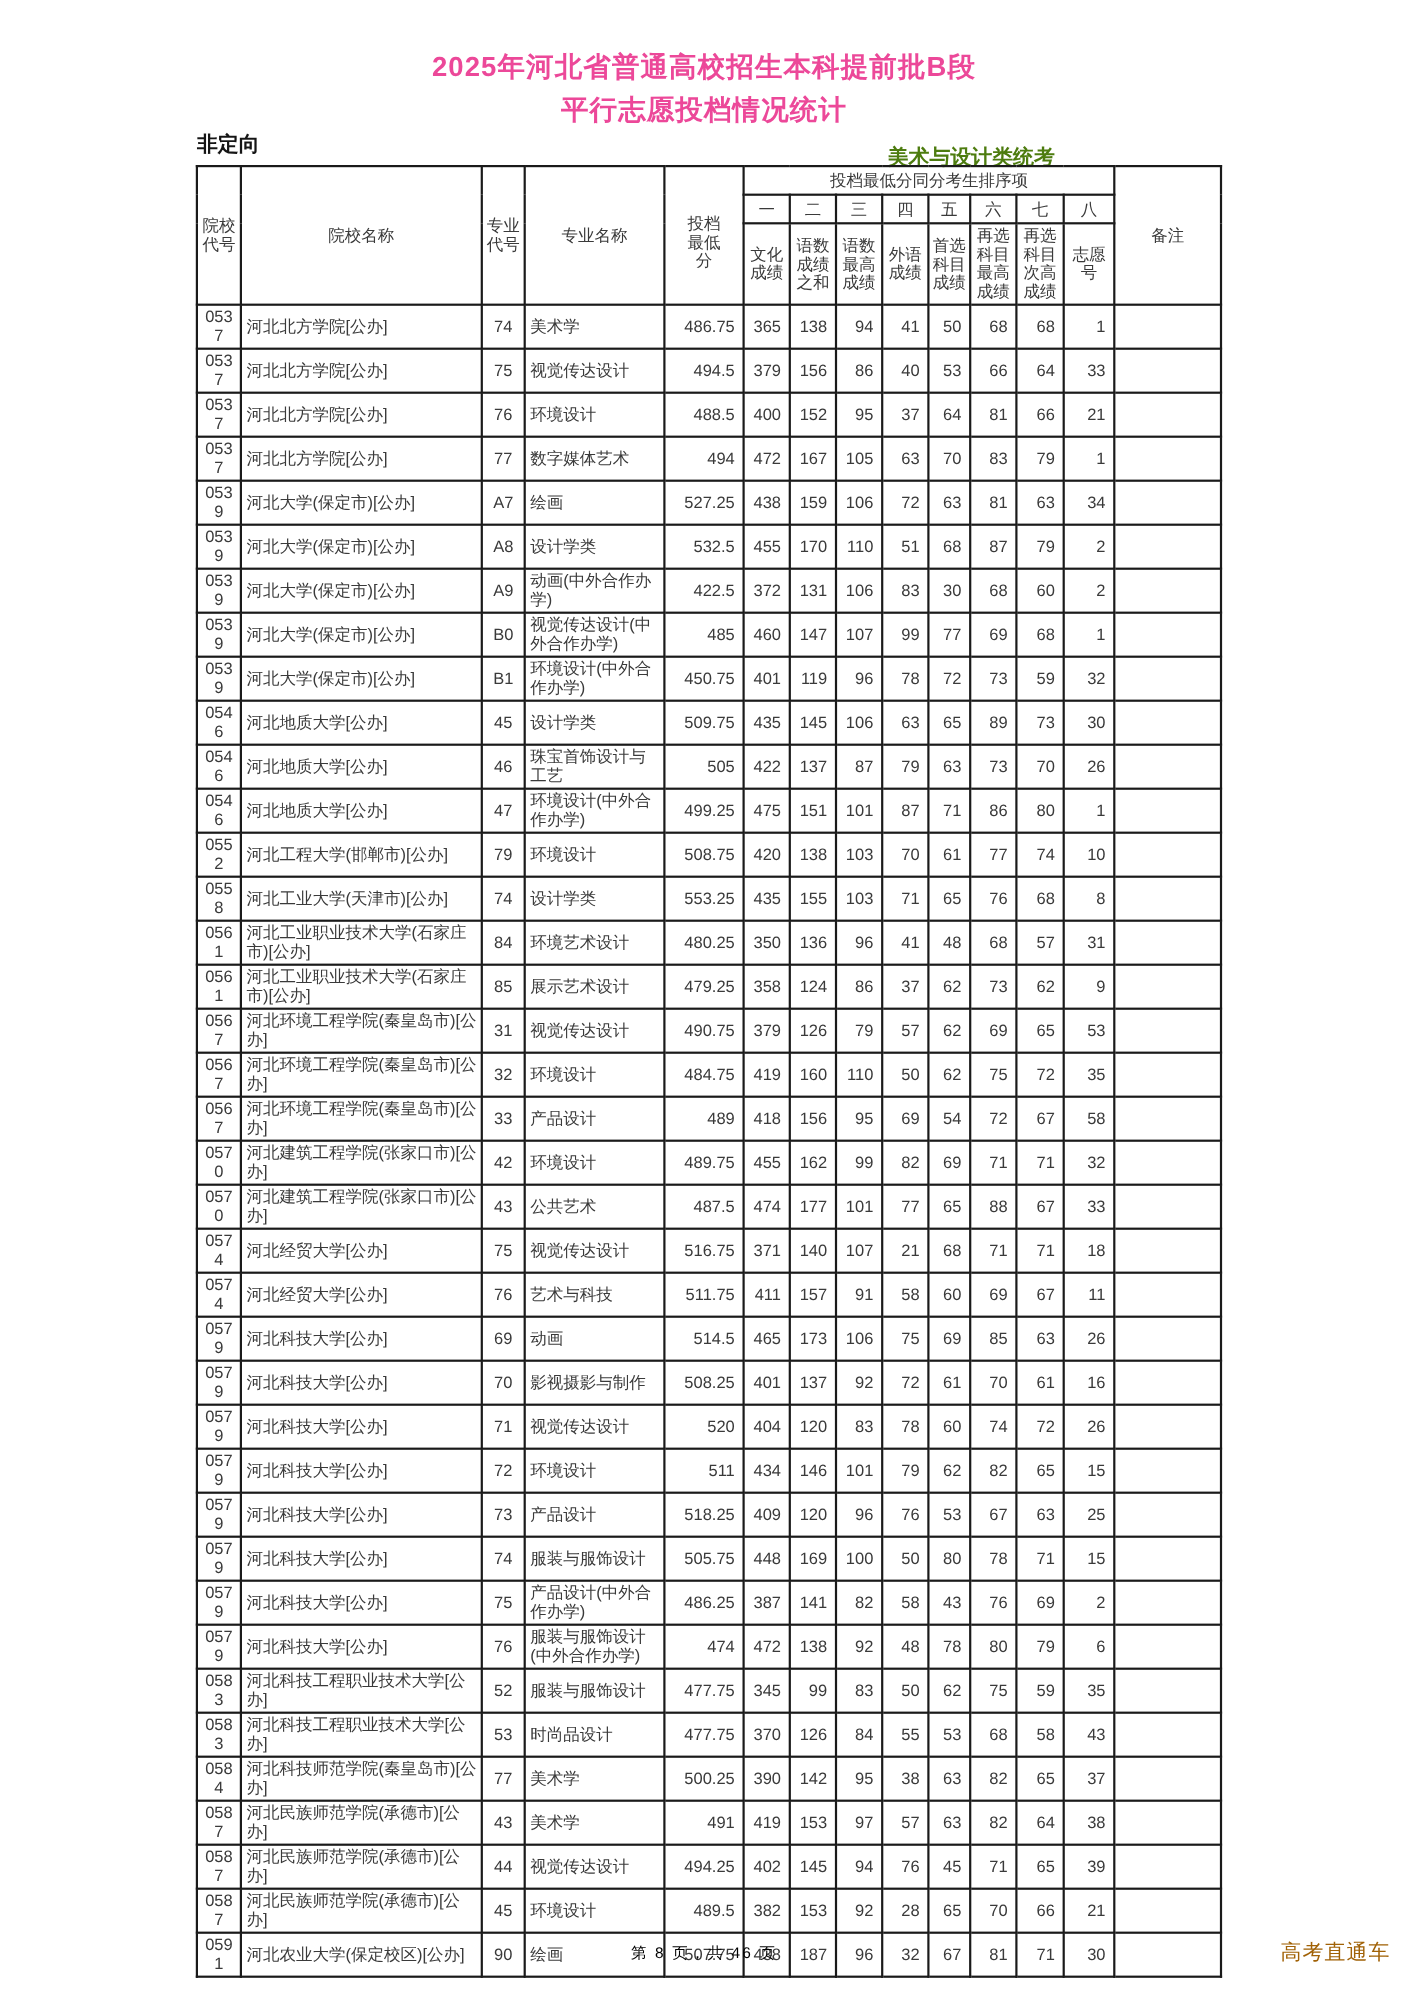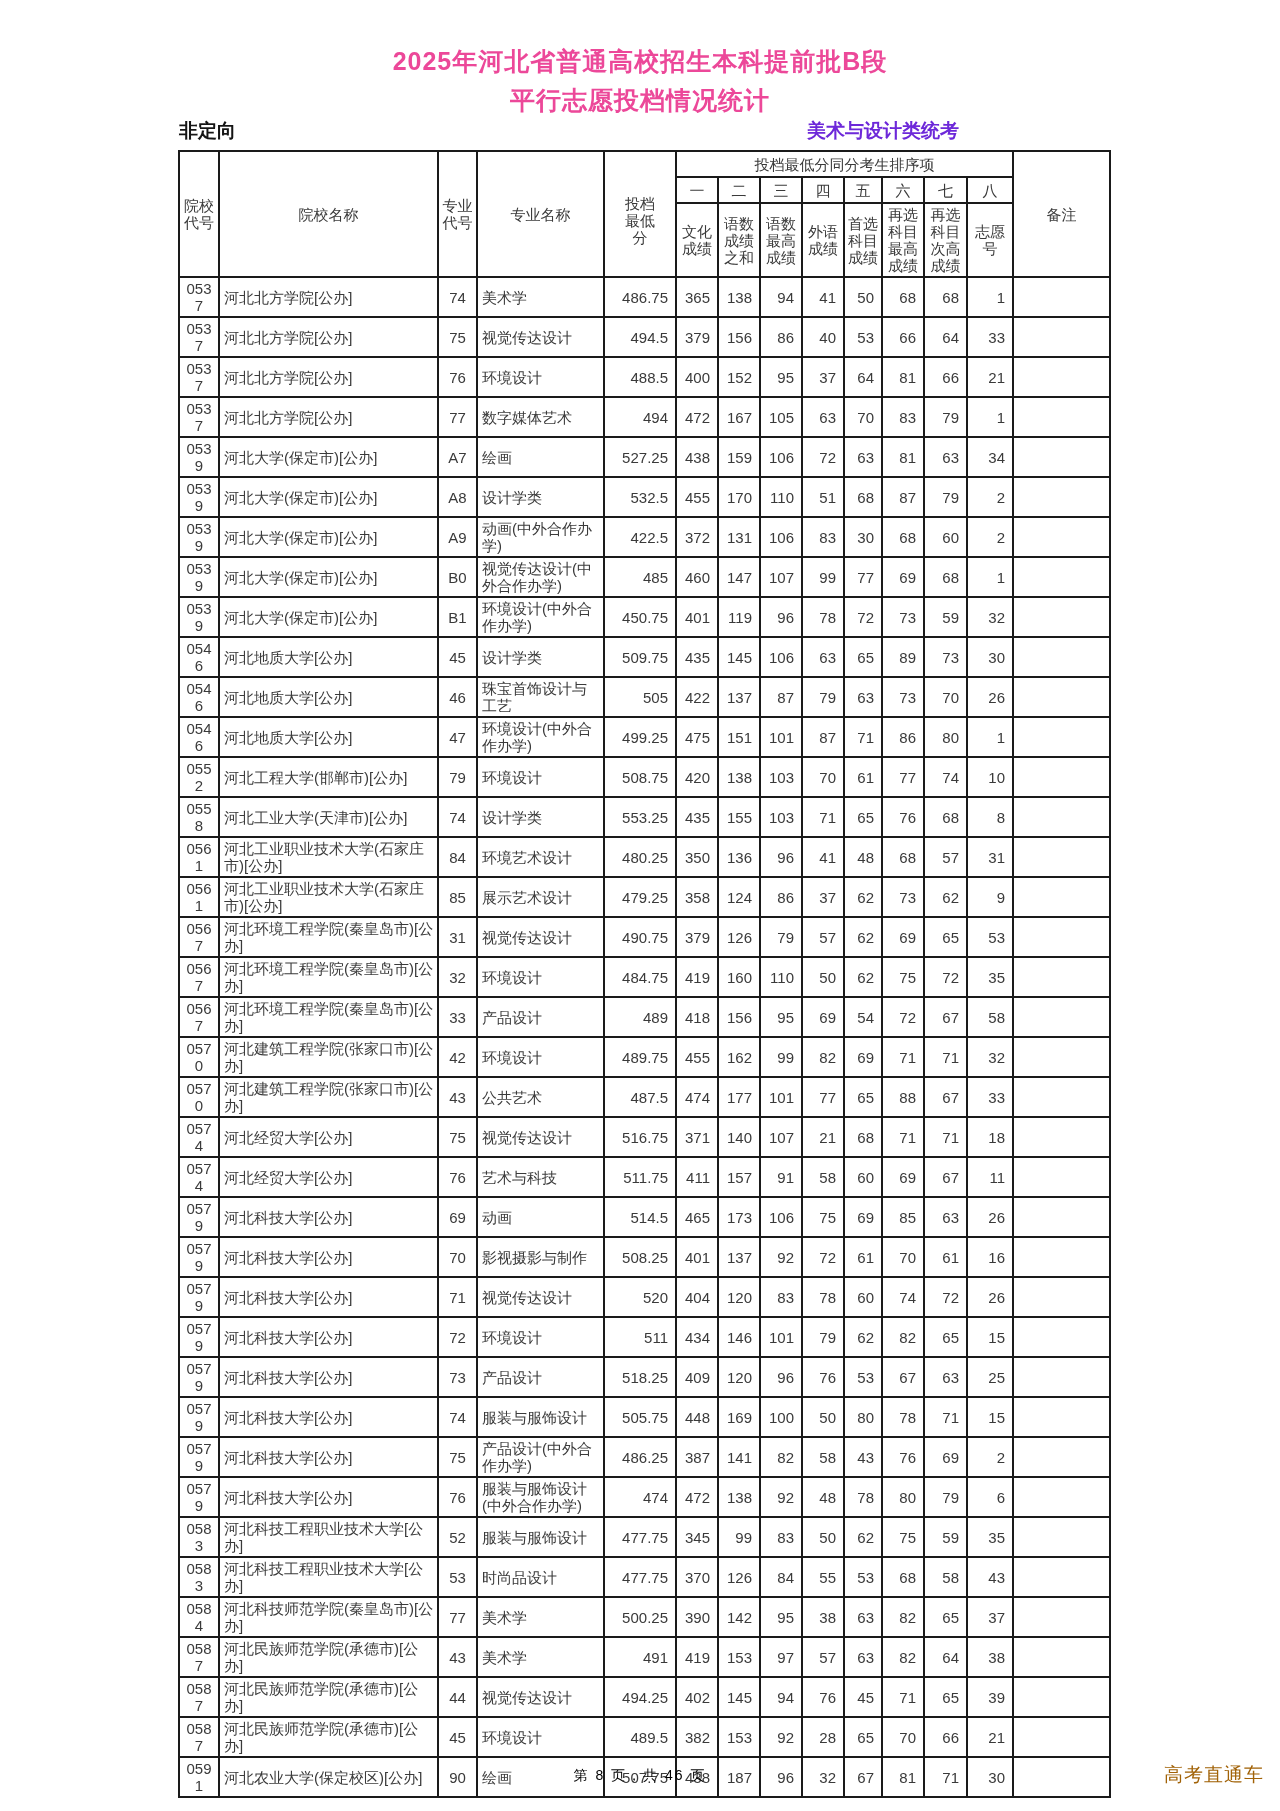--- a/index.html
+++ b/index.html
@@ -7,21 +7,21 @@
     position:relative;width:1280px;height:1811px;background:#ffffff;
     font-family:"Liberation Sans","DejaVu Sans",sans-serif;color:#333;
     overflow:hidden;
   }
   .titles{
     position:absolute;top:42px;left:0;width:100%;text-align:center;
     font-size:25px;font-weight:700;line-height:39px;color:#ec4899;letter-spacing:1px;
   }
   .subhead{position:absolute;top:118px;left:178px;width:931px;height:28px;}
   .subhead .left-label{position:absolute;left:1px;top:0;font-size:19px;font-weight:700;color:#151515;font-family:Liberation Serif, serif;}
-  .subhead .right-label{position:absolute;right:150px;top:0;font-size:19px;font-weight:700;color:#6d28d9;font-family:Liberation Mono, monospace;}
+  .subhead .right-label{position:absolute;right:150px;top:12px;font-size:19px;font-weight:700;color:#4d7c0f;font-family:Liberation Mono, monospace;}
   table.grid{
     position:absolute;top:150px;left:178px;width:933px;
     border-collapse:collapse;table-layout:fixed;
   }
   .grid th,.grid td{
     border:2px solid #1a1a1a;vertical-align:middle;
     word-break:break-all;line-height:17px;font-size:15px;color:#3a3a3a;
   }
   .grid th{font-weight:400;text-align:center;padding:2px 0;}
   .grid tr.r1 th{height:20px;border-radius:12px;}

